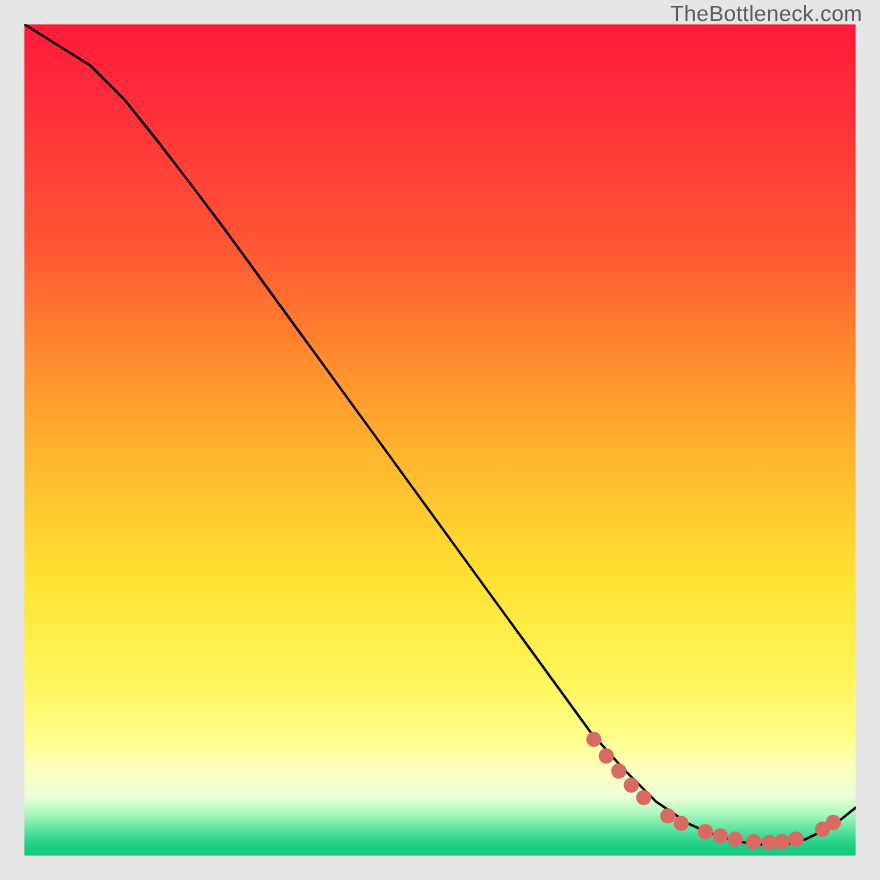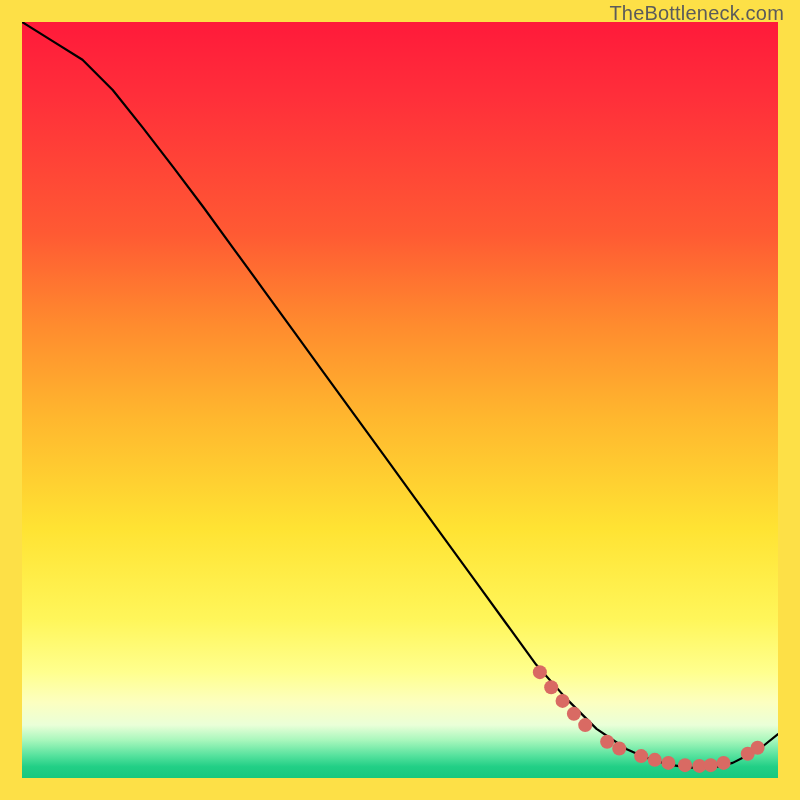--- a/index.html
+++ b/index.html
@@ -1,21 +1,21 @@
 <!DOCTYPE html>
 <html><head>
 <meta charset="utf-8">
 <style>
   * { margin: 0; padding: 0; box-sizing: border-box; }
   html, body { width: 800px; height: 800px; background: #000; overflow: hidden; }
   .frame {
     position: absolute;
     width: 800px;
     height: 800px;
-    background: #fde047;
+    background: #e5e5e5;
   }
   .plot-area {
     position: absolute;
     left: 22px;
     top: 22px;
     width: 756px;
     height: 756px;
     overflow: hidden;
   }
   .gradient-bg {

